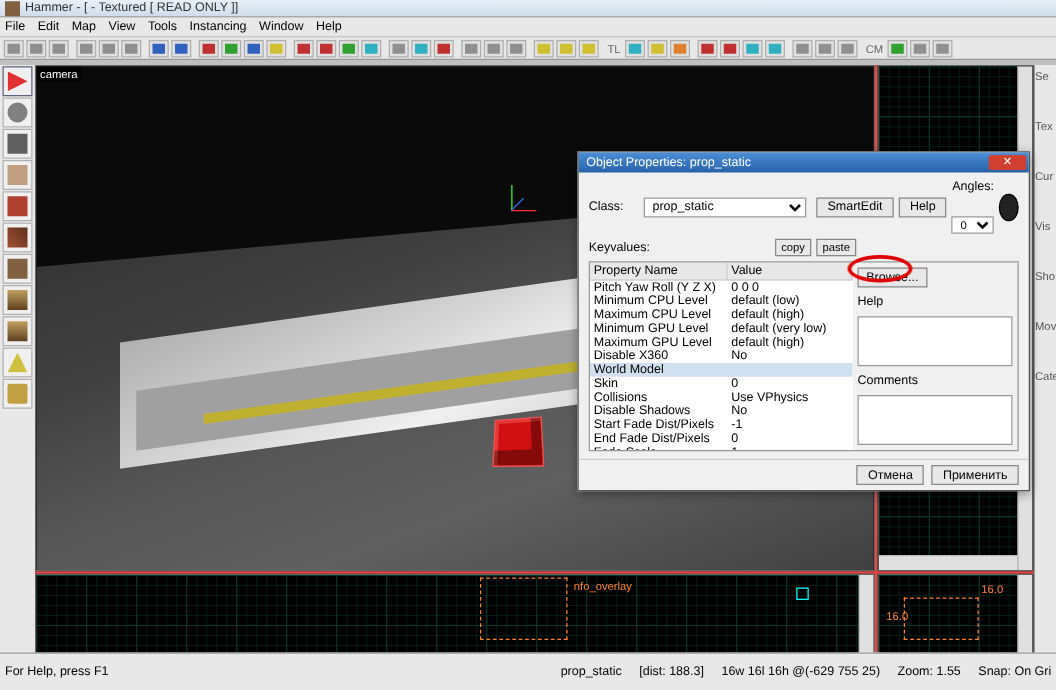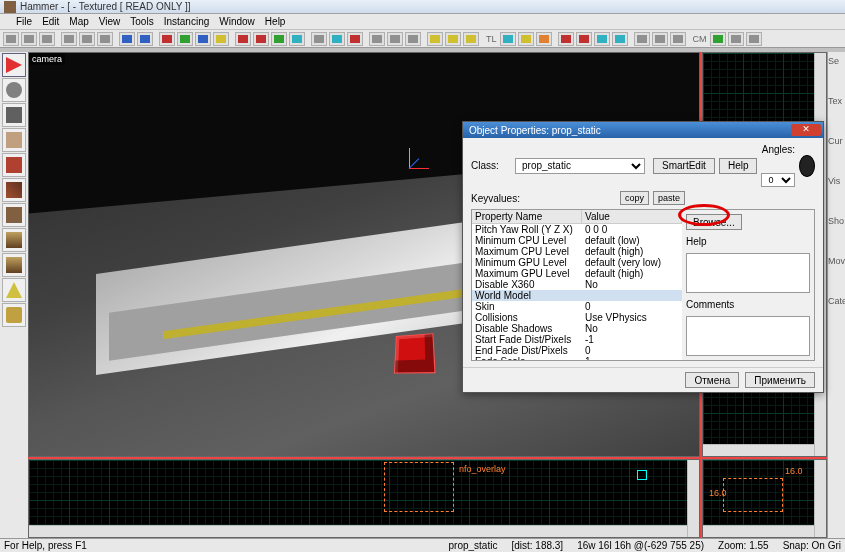--- a/index.html
+++ b/index.html
@@ -4,21 +4,21 @@
 <style>
 * { margin: 0; padding: 0; box-sizing: border-box; font-family: Tahoma, Arial, sans-serif; font-size: 10px; }
 body { background: #c0c0c0; width: 845px; height: 552px; overflow: hidden; position: relative; }
 
 
 .titlebar { height: 14px; background: linear-gradient(#e8f0f8,#d0dcec); display: flex; align-items: center; padding: 0 4px; border-bottom: 1px solid #a0a0a0; }
 .titlebar-icon { width: 12px; height: 12px; background: #806040; margin-right: 4px; }
 .titlebar-text { font-size: 10px; color: #333; }
 
 
-.menubar { height: 16px; background: #e8e8e8; display: flex; align-items: center; padding: 0 16px; border-bottom: 1px solid #c0c0c0; }
+.menubar { height: 16px; background: #e8e8e8; display: flex; align-items: center; padding: 0 4px; border-bottom: 1px solid #c0c0c0; }
 .menubar span { margin-right: 10px; font-size: 10px; cursor: default; }
 
 
 .toolbar { height: 18px; background: #e8e8e8; display: flex; align-items: center; padding: 0 2px; border-bottom: 1px solid #999; }
 .tb-btn { width: 16px; height: 14px; margin: 0 1px; background: #e0e0e0; border: 1px solid #b0b0b0; position: relative; }
 .tb-sep { width: 4px; height: 14px; }
 .tb-btn.red::after { content:''; position:absolute; inset:2px; background:#c03030; }
 .tb-btn.green::after { content:''; position:absolute; inset:2px; background:#30a030; }
 .tb-btn.blue::after { content:''; position:absolute; inset:2px; background:#3060c0; }
 .tb-btn.yellow::after { content:''; position:absolute; inset:2px; background:#d0c030; }
@@ -71,21 +71,21 @@
   background-size: 40px 40px, 40px 40px, 8px 8px, 8px 8px; }
 .sel-box { position:absolute; border:1px dashed #ff8030; }
 .vp-2d .dim-label { position:absolute; color:#ff8030; font-size:9px; }
 .crosshair { position:absolute; width:10px; height:10px; border:1px solid #00ffff; }
 
 
 .rightpanel { width: 18px; background:#e8e8e8; border-left:1px solid #999; display:flex; flex-direction:column; gap:30px; padding-top:4px; }
 .rightpanel span { font-size:9px; color:#555; writing-mode: horizontal-tb; }
 
 
-.statusbar { position:absolute; bottom:0; left:0; right:0; height:14px; background:#e8e8e8; border-top:1px solid #999; display:flex; align-items:center; font-size:10px; padding:0 4px; justify-content:space-between; }
+.statusbar { position:absolute; bottom:0; left:0; right:0; height:30px; background:#e8e8e8; border-top:1px solid #999; display:flex; align-items:center; font-size:10px; padding:0 4px; justify-content:space-between; }
 .statusbar .sb-right { display:flex; gap:14px; }
 
 
 .dialog { position:absolute; left:462px; top:121px; width:362px; height:272px; background:#f0f0f0; border:1px solid #555; box-shadow:0 2px 8px rgba(0,0,0,0.4); z-index:100; }
 .dlg-title { height:16px; background:linear-gradient(#4a8fd8,#2862a8); display:flex; align-items:center; justify-content:space-between; padding:0 2px 0 6px; }
 .dlg-title-text { color:#fff; font-size:10px; }
 .dlg-close { width:30px; height:12px; background:#d04030; border-radius:2px; color:#fff; text-align:center; line-height:10px; font-size:9px; }
 .dlg-body { padding:6px 8px; }
 .dlg-tabs { display:flex; gap:0; margin-bottom:6px; }
 .dlg-tab { padding:2px 8px; border:1px solid #999; background:#e8e8e8; font-size:10px; position:relative; top:1px; }

